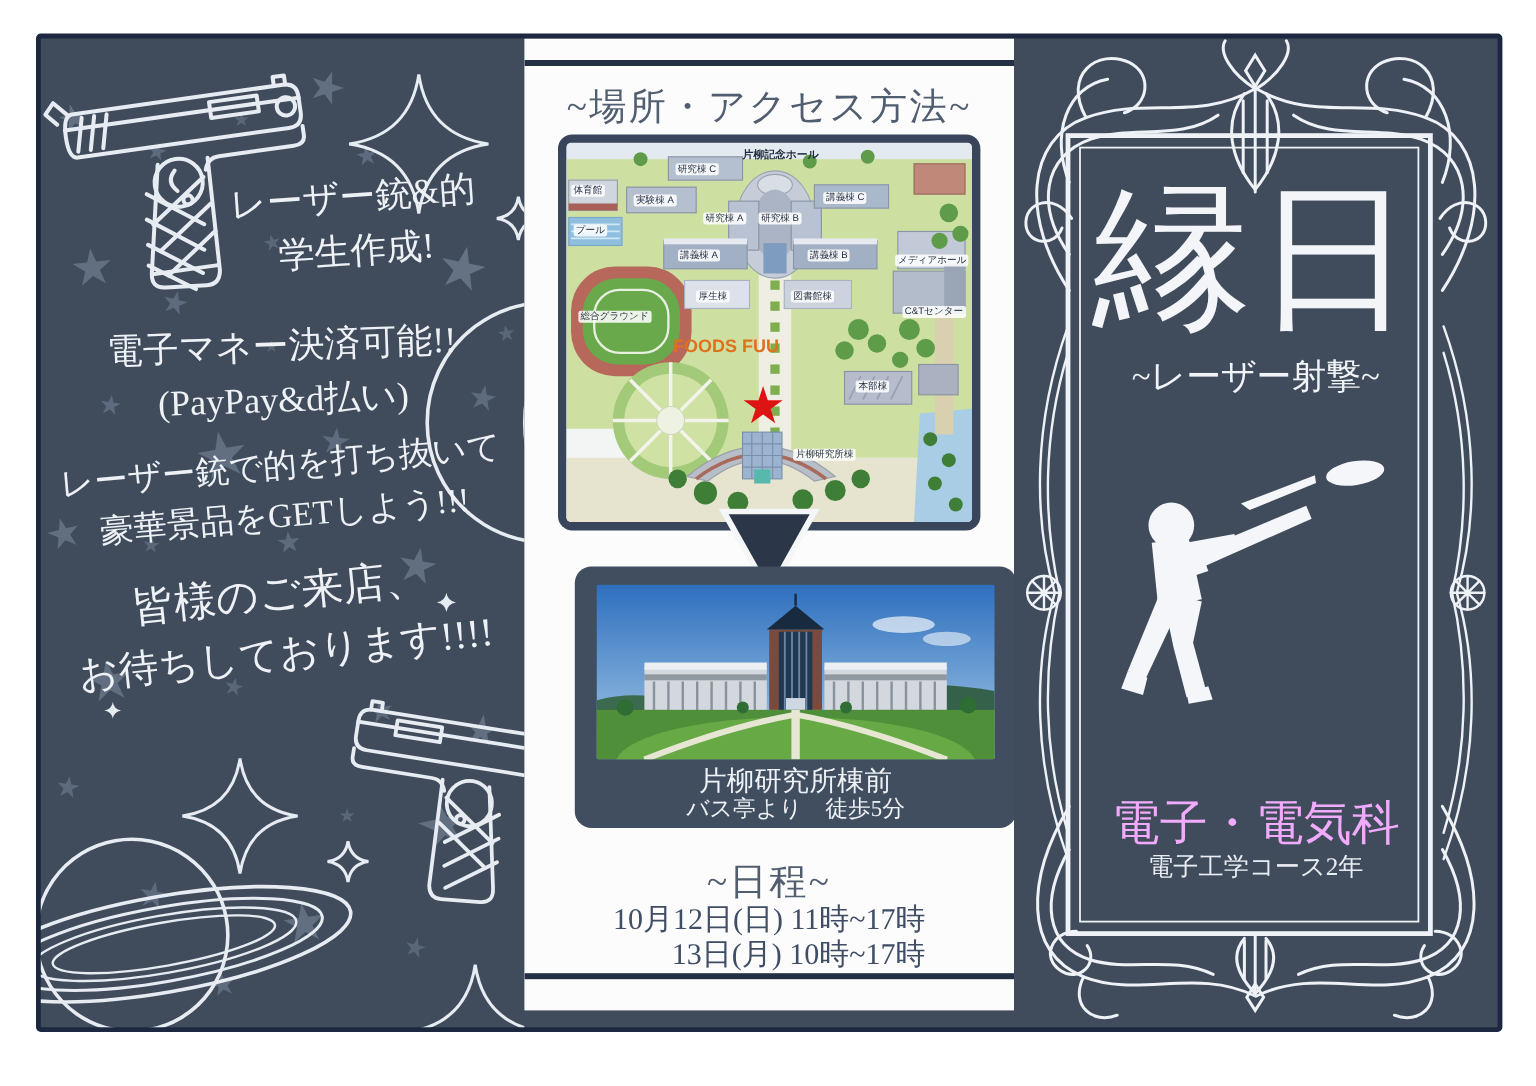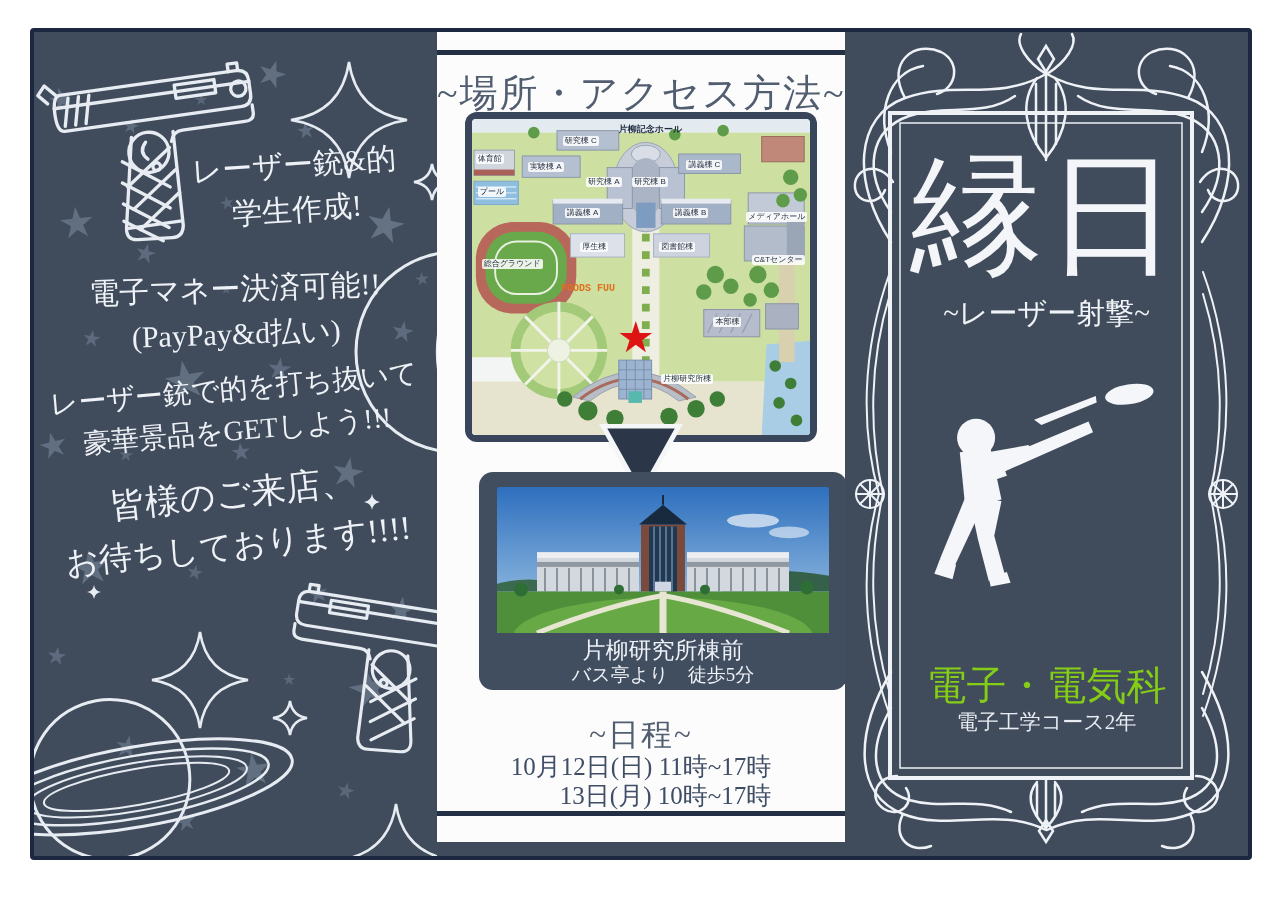--- a/index.html
+++ b/index.html
@@ -23,50 +23,50 @@
   .promo3{top:336px;font-size:28px;transform:rotate(-5deg);}
   .promo4{top:436px;font-size:35px;transform:rotate(-6deg);padding-right:10px;}
   .promo4 .l2{font-size:33px;}
   .deco{position:absolute;}
   .star-glyph{position:absolute;font-family:"DejaVu Sans",sans-serif;line-height:1;user-select:none;}
   
   .hrule{position:absolute;left:0;width:100%;height:5px;background:var(--rule);}
   .rule-top{top:18px;} .rule-bottom{top:779px;}
   .heading{position:absolute;left:0;width:100%;text-align:center;color:var(--center-text);
            letter-spacing:2px;white-space:nowrap;}
-  .access-heading{top:36px;font-size:38px;}
+  .access-heading{top:36px;font-size:31px;}
   .sched-heading{top:682px;font-size:31px;}
   .map-card{position:absolute;left:28px;top:80px;width:352px;height:330px;background:#39455a;
             border-radius:12px;padding:7px;box-sizing:border-box;}
   .map-box{position:relative;width:338px;height:316px;background:#dfe8ee;overflow:hidden;border-radius:4px;}
   .map-box svg{position:absolute;left:0;top:0;width:100%;height:100%;}
   .map-label{position:absolute;transform:translate(0,0);background:rgba(255,255,255,.86);
              color:#1e2a3e;font-size:8px;line-height:10px;padding:0 2px;border-radius:2px;
              white-space:nowrap;font-family:"Liberation Sans","DejaVu Sans",sans-serif;}
   .map-label.plain{background:transparent;font-weight:bold;font-size:9px;}
-  .map-label.foods{background:transparent;color:#e0701c;font-weight:bold;font-size:10px;font-family:Liberation Mono, monospace;}
+  .map-label.foods{background:transparent;color:#e0701c;font-weight:bold;font-size:15px;}
   .callout{position:absolute;left:144px;top:392px;width:120px;height:72px;}
   .photo-card{position:absolute;left:42px;top:440px;width:368px;height:218px;background:#414e60;
               border-radius:14px;box-sizing:border-box;padding:15px 18px 6px;}
   .photo-box{width:332px;height:146px;border-radius:2px;overflow:hidden;position:relative;}
   .photo-box svg{display:block;width:100%;height:100%;}
   .caption1{margin-top:5px;text-align:center;color:var(--white-text);font-size:23px;line-height:26px;}
   .caption2{text-align:center;color:var(--white-text);font-size:19px;line-height:22px;}
   .sched-lines{position:absolute;top:720px;left:0;width:100%;text-align:center;
                color:var(--sched-text);font-size:25px;line-height:29px;}
   .sched-lines .inner{display:inline-block;text-align:right;}
   .sched-lines .row{display:block;white-space:nowrap;}
   
   .frame-svg{position:absolute;left:0;top:0;width:403px;height:824px;}
   .matsuri-title{position:absolute;top:104px;left:0;width:100%;text-align:center;color:#f3f5f9;
                  font-size:132px;line-height:160px;letter-spacing:4px;white-space:nowrap;}
   .matsuri-sub{position:absolute;top:262px;left:0;width:100%;text-align:center;color:#f0f3f7;
                font-size:29px;white-space:nowrap;}
   .shooter{position:absolute;left:64px;top:326px;width:272px;height:252px;}
-  .dept{position:absolute;top:626px;left:0;width:100%;text-align:center;color:#84cc16;font-size:40px;white-space:nowrap;}
+  .dept{position:absolute;top:626px;left:0;width:100%;text-align:center;color:#f0abfc;font-size:40px;white-space:nowrap;}
   .course{position:absolute;top:676px;left:0;width:100%;text-align:center;color:#e9edf3;font-size:21px;white-space:nowrap;}
 </style>
 </head>
 <body>
 
 <div class="flyer">
 
   <div class="panel panel-left">
     <div id="star-field">
         <span class="star-glyph" style="left: 14px; top: 52px; font-size: 30px; color: rgba(131, 145, 166, 0.5); transform: rotate(-15deg);">★</span>

